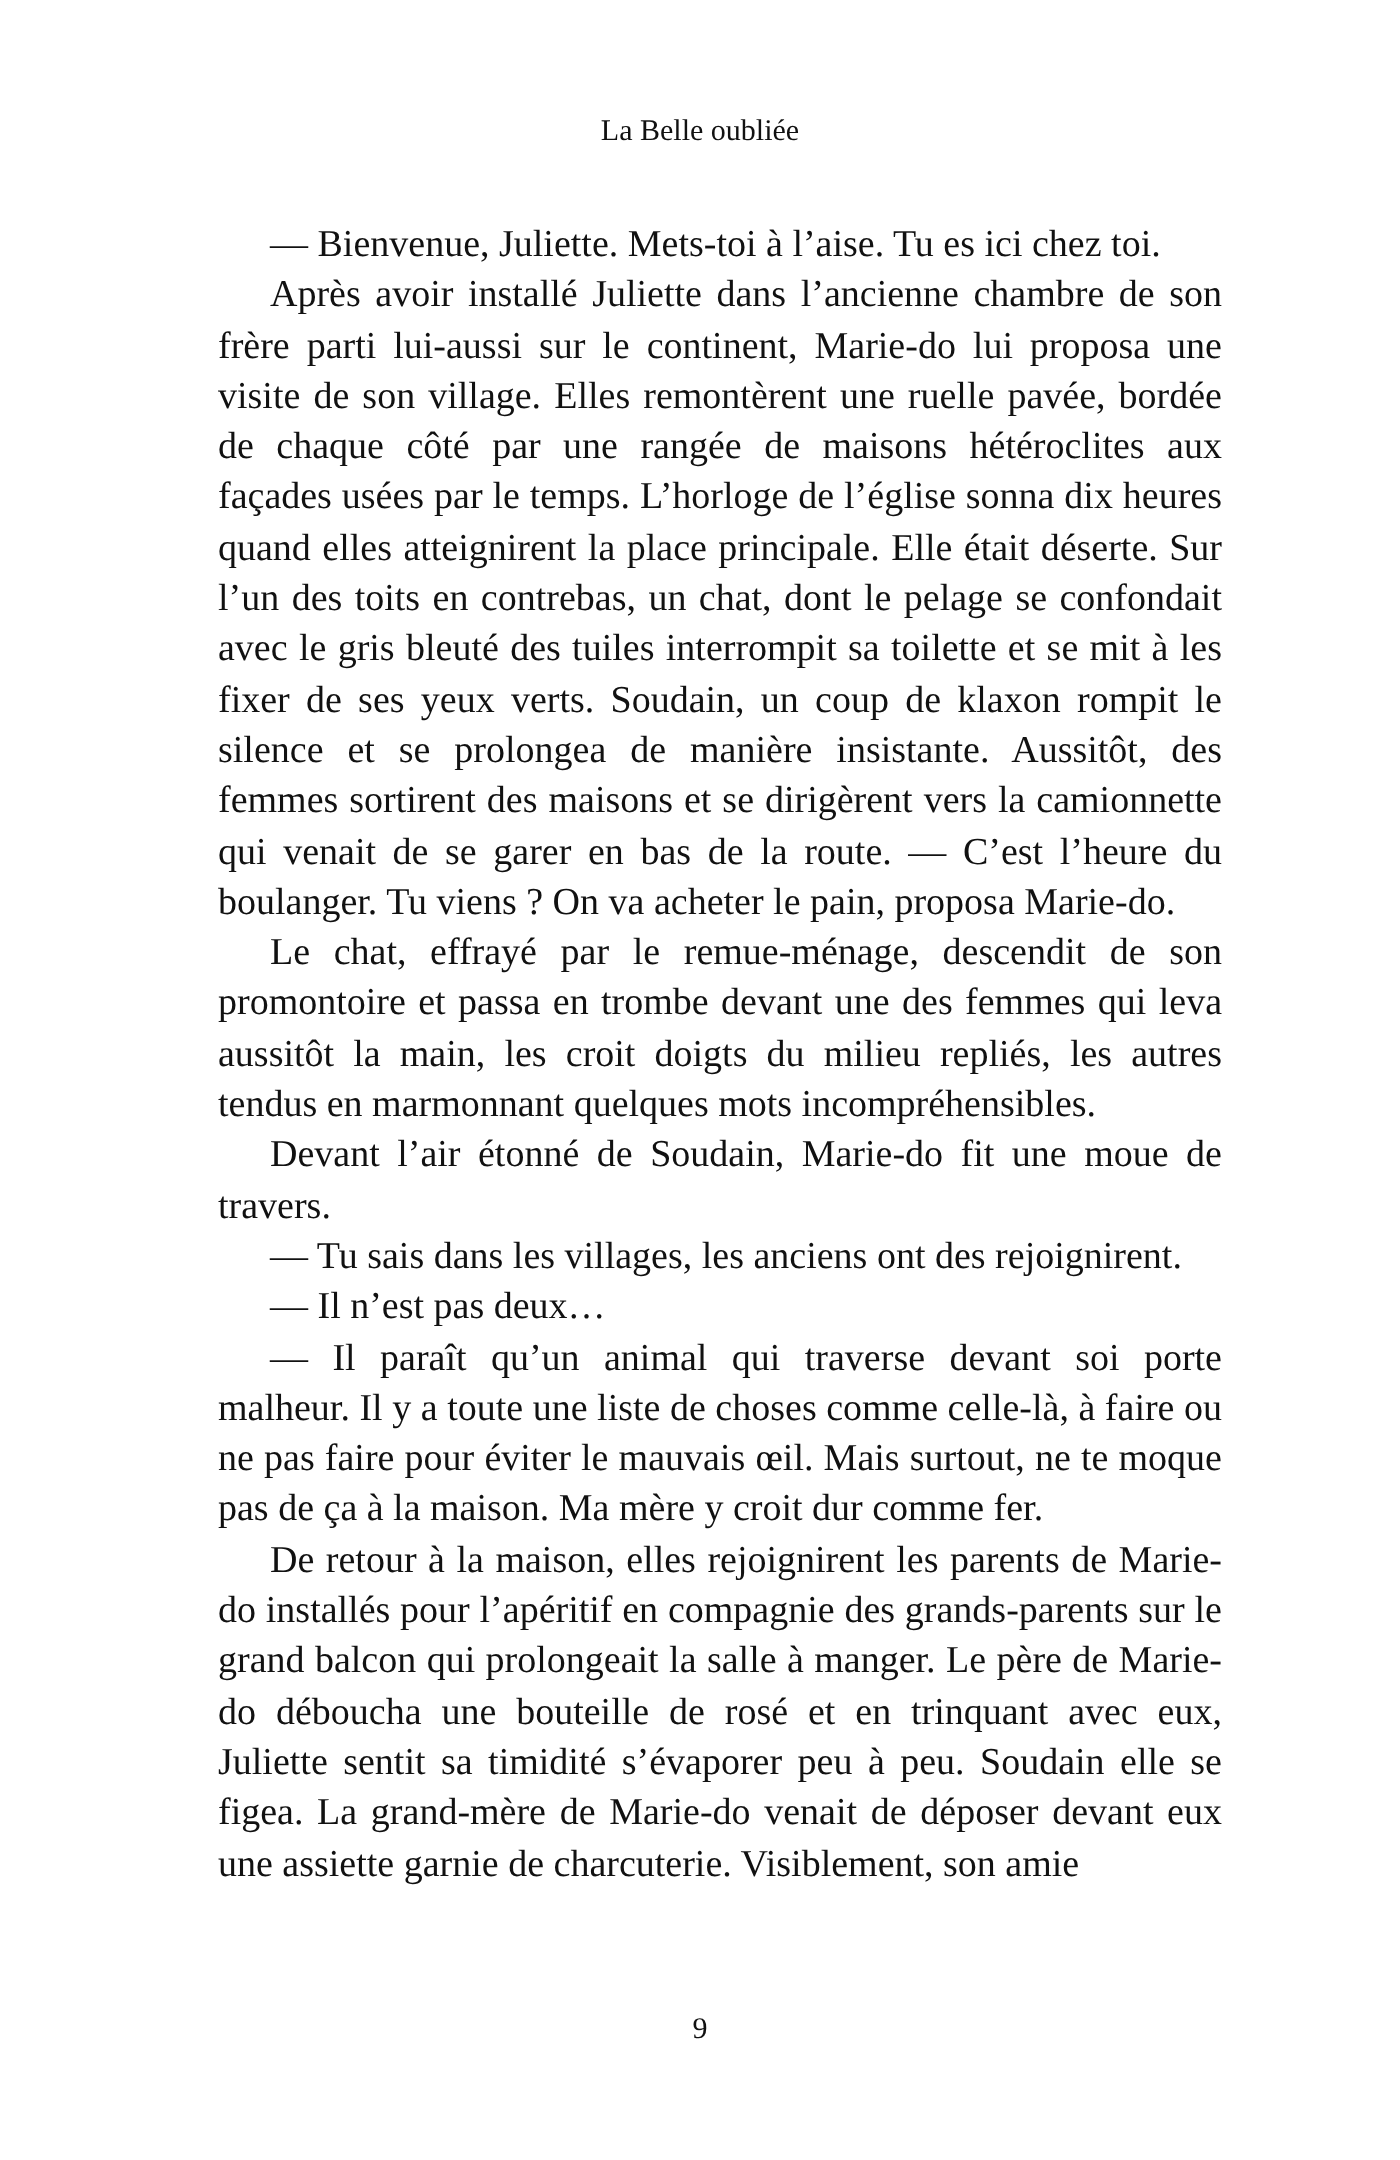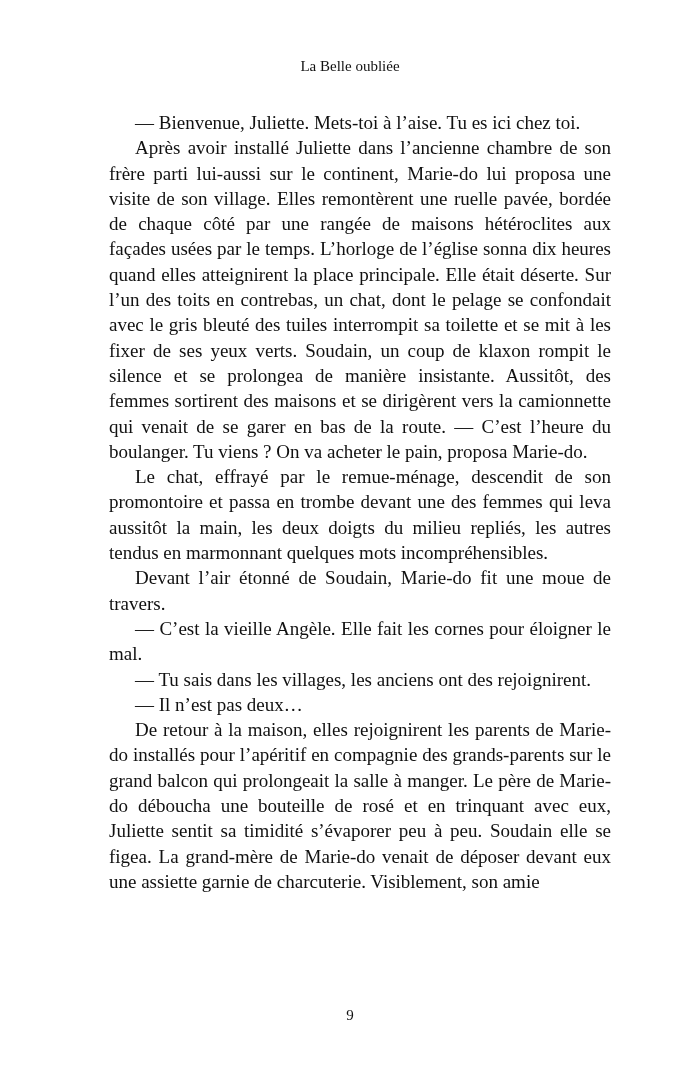--- a/index.html
+++ b/index.html
@@ -12,22 +12,22 @@
 </style>
 </head>
 <body>
 
 <div class="page">
   <div class="running-head">La Belle oubliée</div>
 
   <div class="body-text">
     <p>— Bienvenue, Juliette. Mets-toi à l’aise. Tu es ici chez toi.</p>
     <p>Après avoir installé Juliette dans l’ancienne chambre de son frère parti lui-aussi sur le continent, Marie-do lui proposa une visite de son village. Elles remontèrent une ruelle pavée, bordée de chaque côté par une rangée de maisons hétéroclites aux façades usées par le temps. L’horloge de l’église sonna dix heures quand elles atteignirent la place principale. Elle était déserte. Sur l’un des toits en contrebas, un chat, dont le pelage se confondait avec le gris bleuté des tuiles interrompit sa toilette et se mit à les fixer de ses yeux verts. Soudain, un coup de klaxon rompit le silence et se prolongea de manière insistante. Aussitôt, des femmes sortirent des maisons et se dirigèrent vers la camionnette qui venait de se garer en bas de la route. — C’est l’heure du boulanger. Tu viens ? On va acheter le pain, proposa Marie-do.</p>
-    <p>Le chat, effrayé par le remue-ménage, descendit de son promontoire et passa en trombe devant une des femmes qui leva aussitôt la main, les deux doigts du milieu repliés, les autres tendus en marmonnant quelques mots incompréhensibles.</p>
+    <p>Le chat, effrayé par le remue-ménage, descendit de son promontoire et passa en trombe devant une des femmes qui leva aussitôt la main, les croit doigts du milieu repliés, les autres tendus en marmonnant quelques mots incompréhensibles.</p>
     <p>Devant l’air étonné de Soudain, Marie-do fit une moue de travers.</p>
-    <p>— C’est la vieille Angèle. Elle fait les cornes pour éloigner le mal.</p>
     <p>— Tu sais dans les villages, les anciens ont des rejoignirent.</p>
     <p>— Il n’est pas deux…</p>
+    <p>— Il paraît qu’un animal qui traverse devant soi porte malheur. Il y a toute une liste de choses comme celle-là, à faire ou ne pas faire pour éviter le mauvais œil. Mais surtout, ne te moque pas de ça à la maison. Ma mère y croit dur comme fer.</p>
     <p>De retour à la maison, elles rejoignirent les parents de Marie-do installés pour l’apéritif en compagnie des grands-parents sur le grand balcon qui prolongeait la salle à manger. Le père de Marie-do déboucha une bouteille de rosé et en trinquant avec eux, Juliette sentit sa timidité s’évaporer peu à peu. Soudain elle se figea. La grand-mère de Marie-do venait de déposer devant eux une assiette garnie de charcuterie. Visiblement, son amie</p>
   </div>
 
   <div class="folio">9</div>
 </div>
 
 </body></html>

